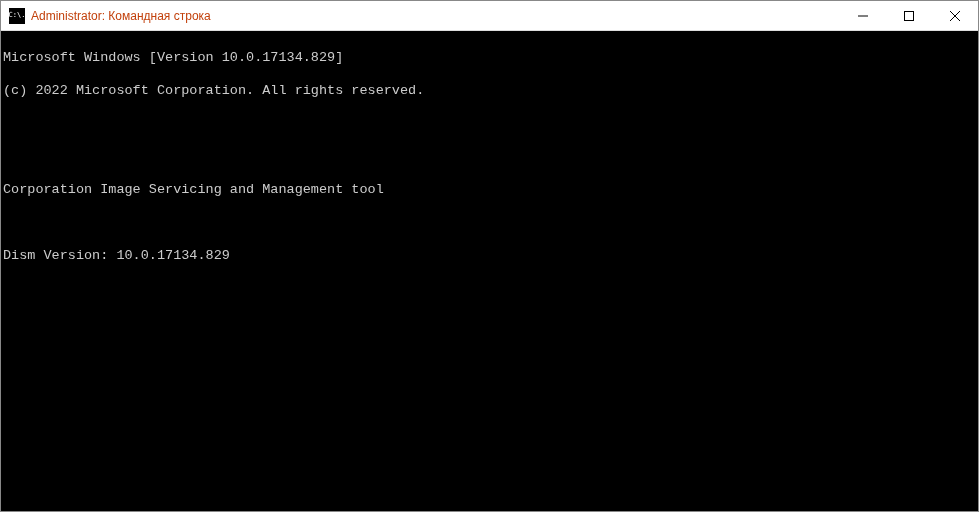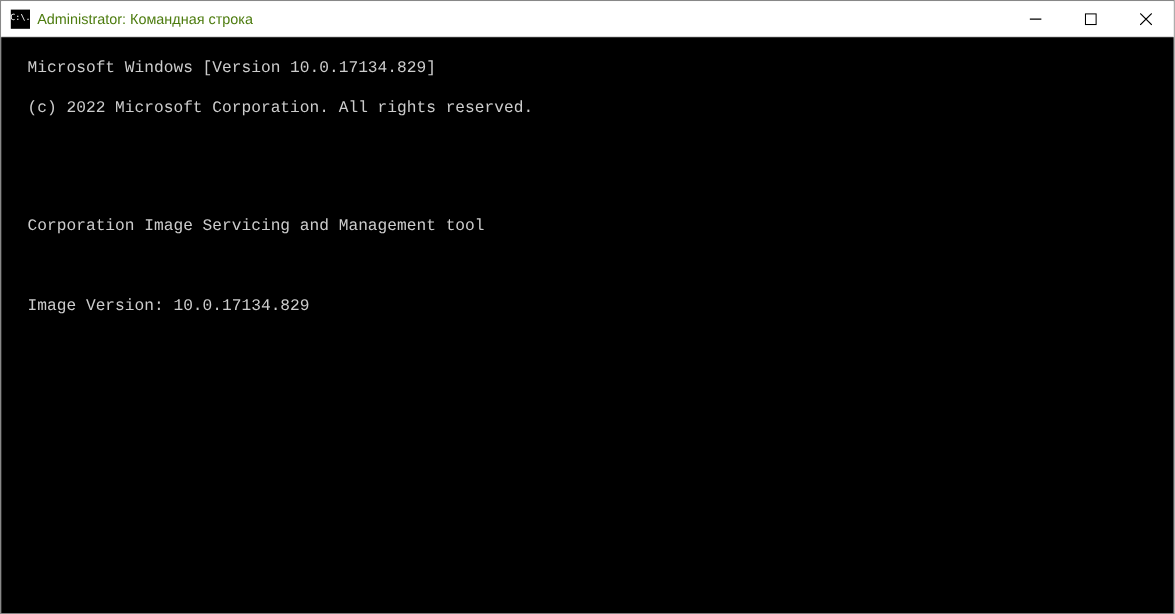--- a/index.html
+++ b/index.html
@@ -37,21 +37,21 @@
       justify-content: center;
     }
     .titlebar-icon-text {
       color: #fff;
       font-size: 7px;
       font-family: Consolas, monospace;
       line-height: 1;
     }
     .titlebar-title {
       font-size: 12px;
-      color: #4d7c0f;
+      color: #c2410c;
       flex: 1;
     }
     .titlebar-buttons {
       display: flex;
       height: 100%;
     }
     .titlebar-btn {
       width: 46px;
       height: 100%;
       display: flex;
@@ -65,21 +65,21 @@
       flex: 1;
       background: #000;
       color: #ccc;
       font-family: Consolas, "Courier New", monospace;
       font-size: 13.5px;
       line-height: 16.5px;
       padding: 2px 2px;
       white-space: pre;
       overflow: hidden;
     }
-    .terminal-line { min-height: 16.5px; margin-left: 20px; }
+    .terminal-line { min-height: 16.5px; }
   </style>
 </head>
 <body>
 
 <div class="window">
   <div class="titlebar">
     <div class="titlebar-icon">
       <span class="titlebar-icon-text">C:\.</span>
     </div>
     <div class="titlebar-title">Administrator: Командная строка</div>
@@ -101,21 +101,21 @@
       </div>
     </div>
   </div>
   <div class="terminal">
 <div class="terminal-line">Microsoft Windows [Version 10.0.17134.829]</div>
 <div class="terminal-line">(c) 2022 Microsoft Corporation. All rights reserved.</div>
 <div class="terminal-line"> </div>
 <div class="terminal-line"> </div>
 <div class="terminal-line">Corporation Image Servicing and Management tool</div>
 <div class="terminal-line"> </div>
-<div class="terminal-line">Image Version: 10.0.17134.829</div>
+<div class="terminal-line">Dism Version: 10.0.17134.829</div>
 <div class="terminal-line"> </div>
 <div class="terminal-line"> </div>
 <div class="terminal-line"> </div>
 
 
 
 
 
 
 

